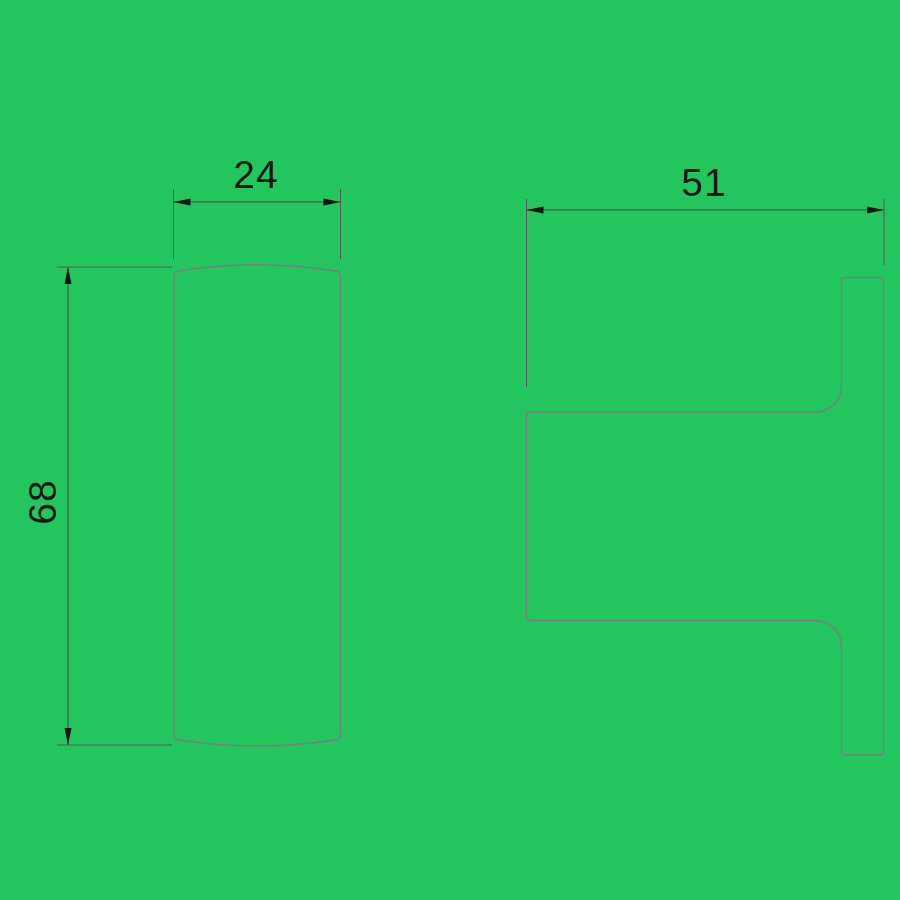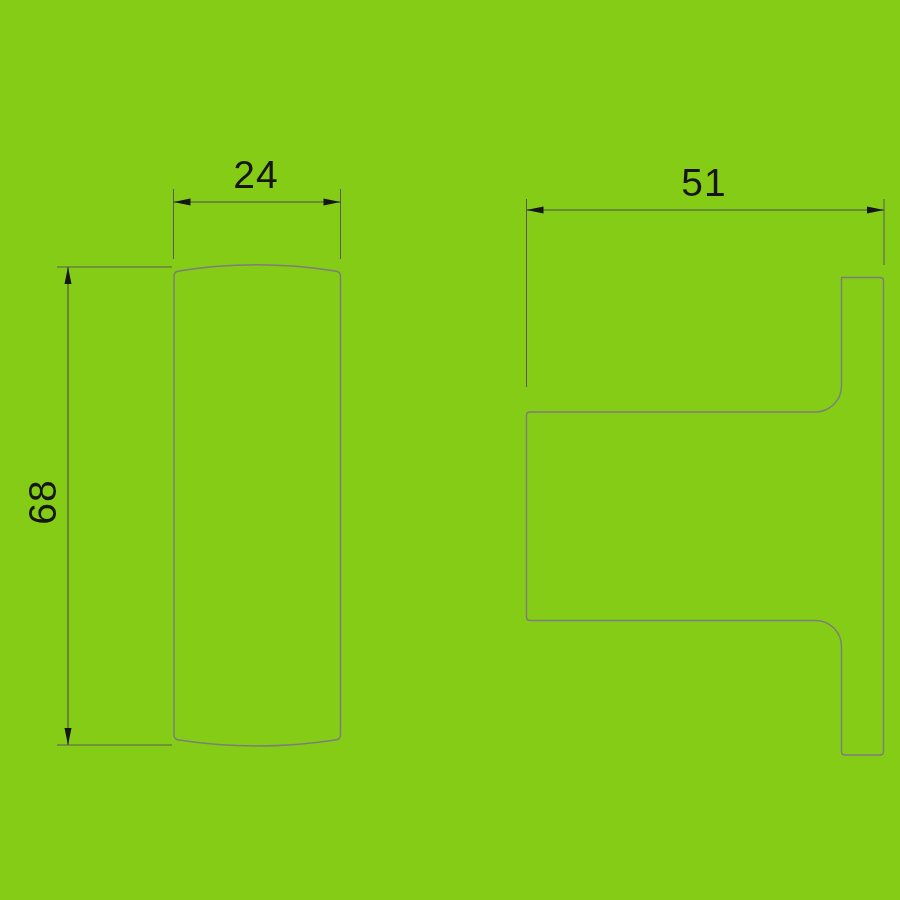--- a/index.html
+++ b/index.html
@@ -8,21 +8,21 @@
     background: #ffffff;
     width: 900px;
     height: 900px;
     overflow: hidden;
     font-family: "Liberation Sans", sans-serif;
   }
   .drawing-wrap {
     position: relative;
     width: 900px;
     height: 900px;
-    background: #84cc16;
+    background: #22c55e;
   }
   svg { display: block; }
   .outline {
     fill: none;
     stroke: #7d7d7d;
     stroke-width: 1.4;
     stroke-linejoin: round;
     stroke-linecap: round;
   }
   .dim-line {

